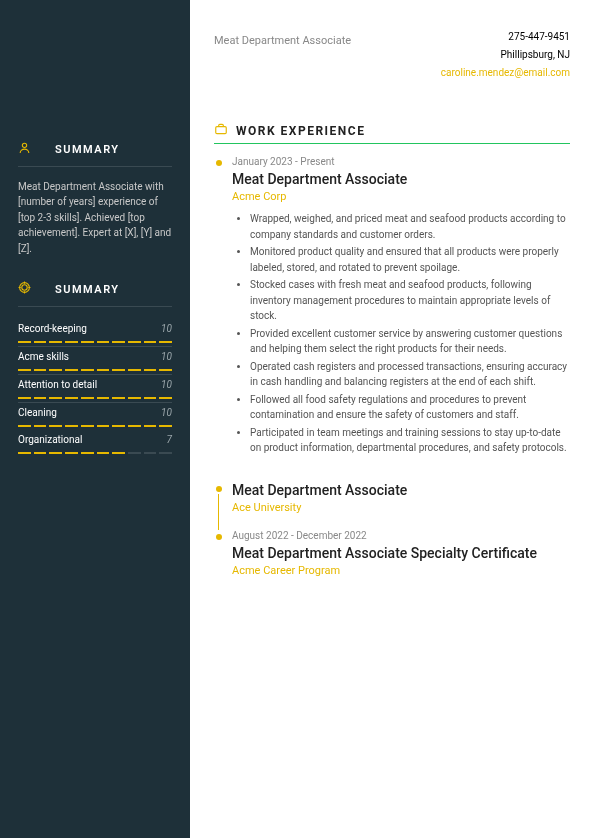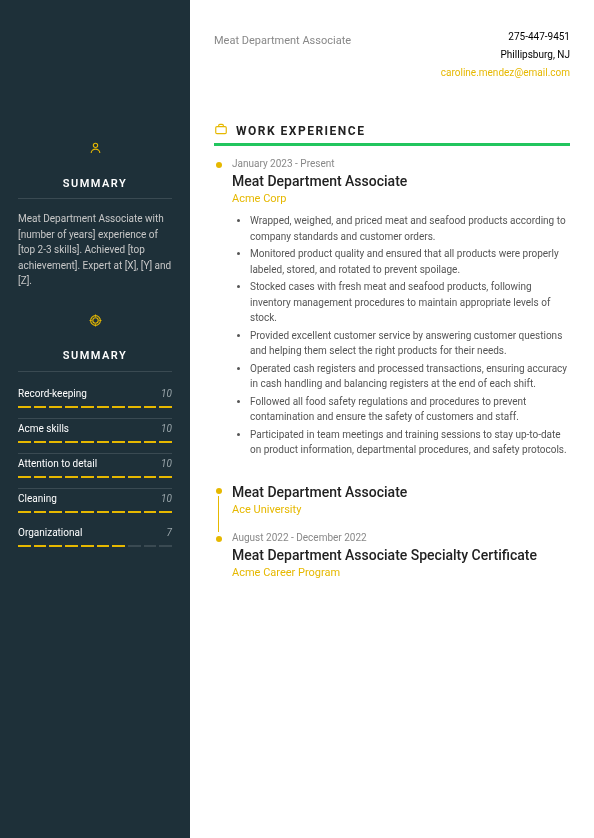--- a/index.html
+++ b/index.html
@@ -46,43 +46,42 @@
 .contact-email {
   color: #e6b800;
   margin-left: 44px;
 }
 .side-section {
   margin-bottom: 24px;
 }
 .side-heading {
   display: flex;
   align-items: center;
-  gap: 16px;
+  gap: 24px;
   font-size: 11px;
   font-weight: 600;
   letter-spacing: 1.5px;
   margin-bottom: 6px;
-  flex-direction: column;
 }
 .side-icon {
   color: #e6b800;
   font-size: 13px;
 }
 .side-hr {
   border: none;
   border-top: 1px solid #3a4a52;
   margin-bottom: 12px;
 }
 .summary-text {
   color: #c8c8c8;
   font-size: 10px;
   line-height: 1.55;
 }
 .skill {
-  margin-bottom: 10px;
+  margin-bottom: 3px;
 }
 .skill-row {
   display: flex;
   justify-content: space-between;
   font-size: 10px;
   padding: 2px 0 5px 0;
 }
 .skill-name { color: #fff; }
 .skill-score { color: #9aa5aa; font-style: italic; }
 .skill-bar {
@@ -104,21 +103,21 @@
 }
 .section-heading {
   display: flex;
   align-items: center;
   gap: 8px;
   font-size: 12px;
   font-weight: 700;
   letter-spacing: 1.5px;
   color: #222;
   padding-bottom: 4px;
-  border-bottom: 3px solid #22c55e;
+  border-bottom: 1px solid #22c55e;
   margin-bottom: 12px;
   margin-top: 8px;
 }
 .section-icon {
   width: 14px;
   height: 14px;
 }
 .entry {
   position: relative;
   padding-left: 18px;

